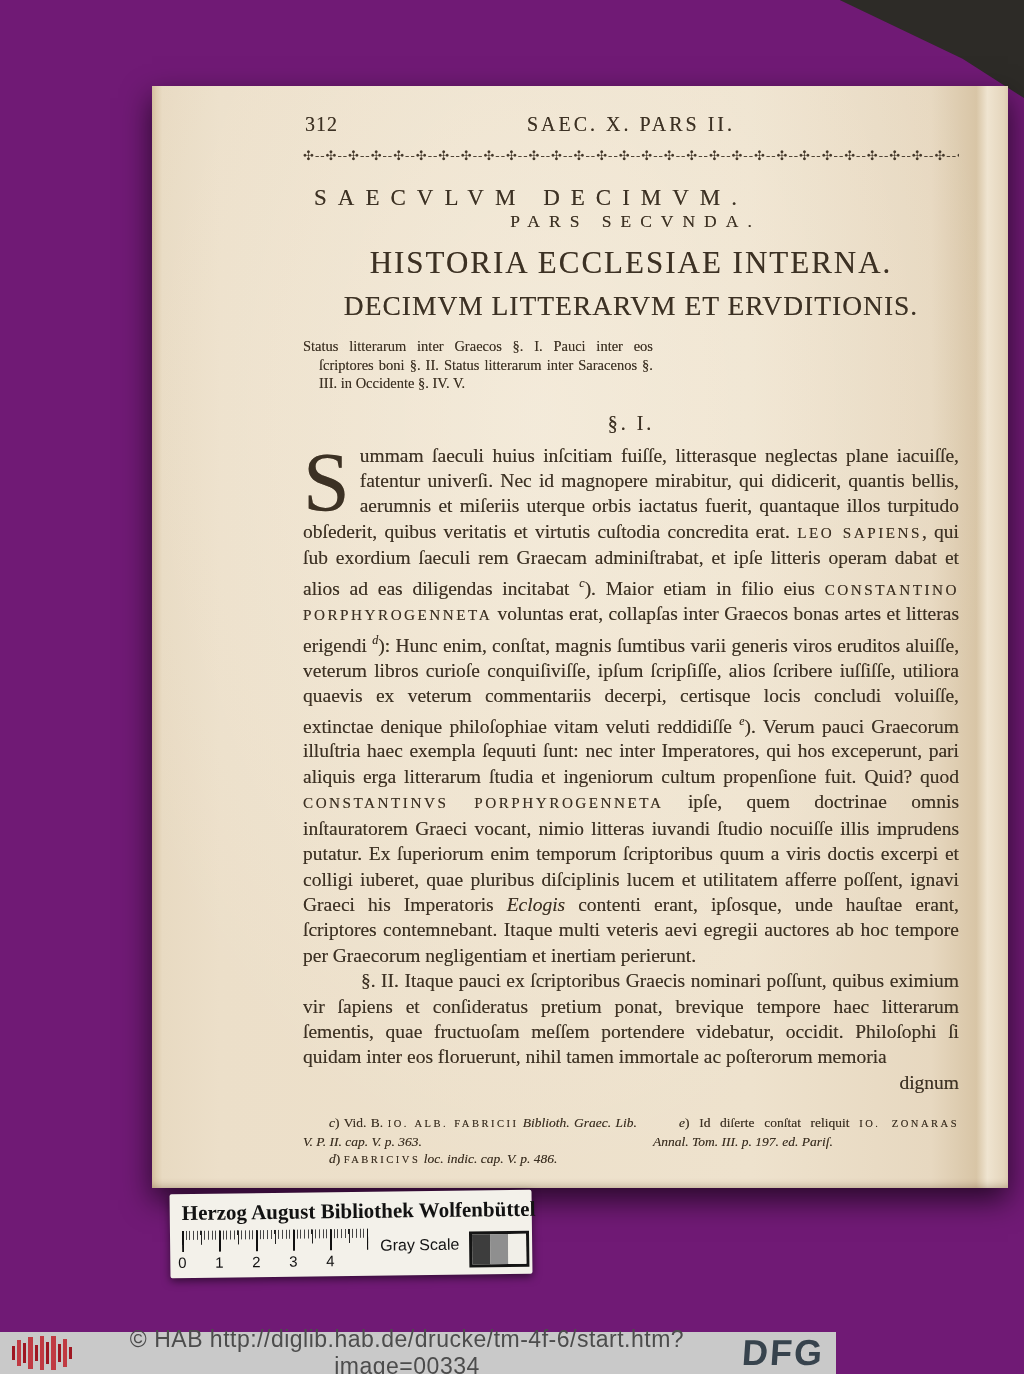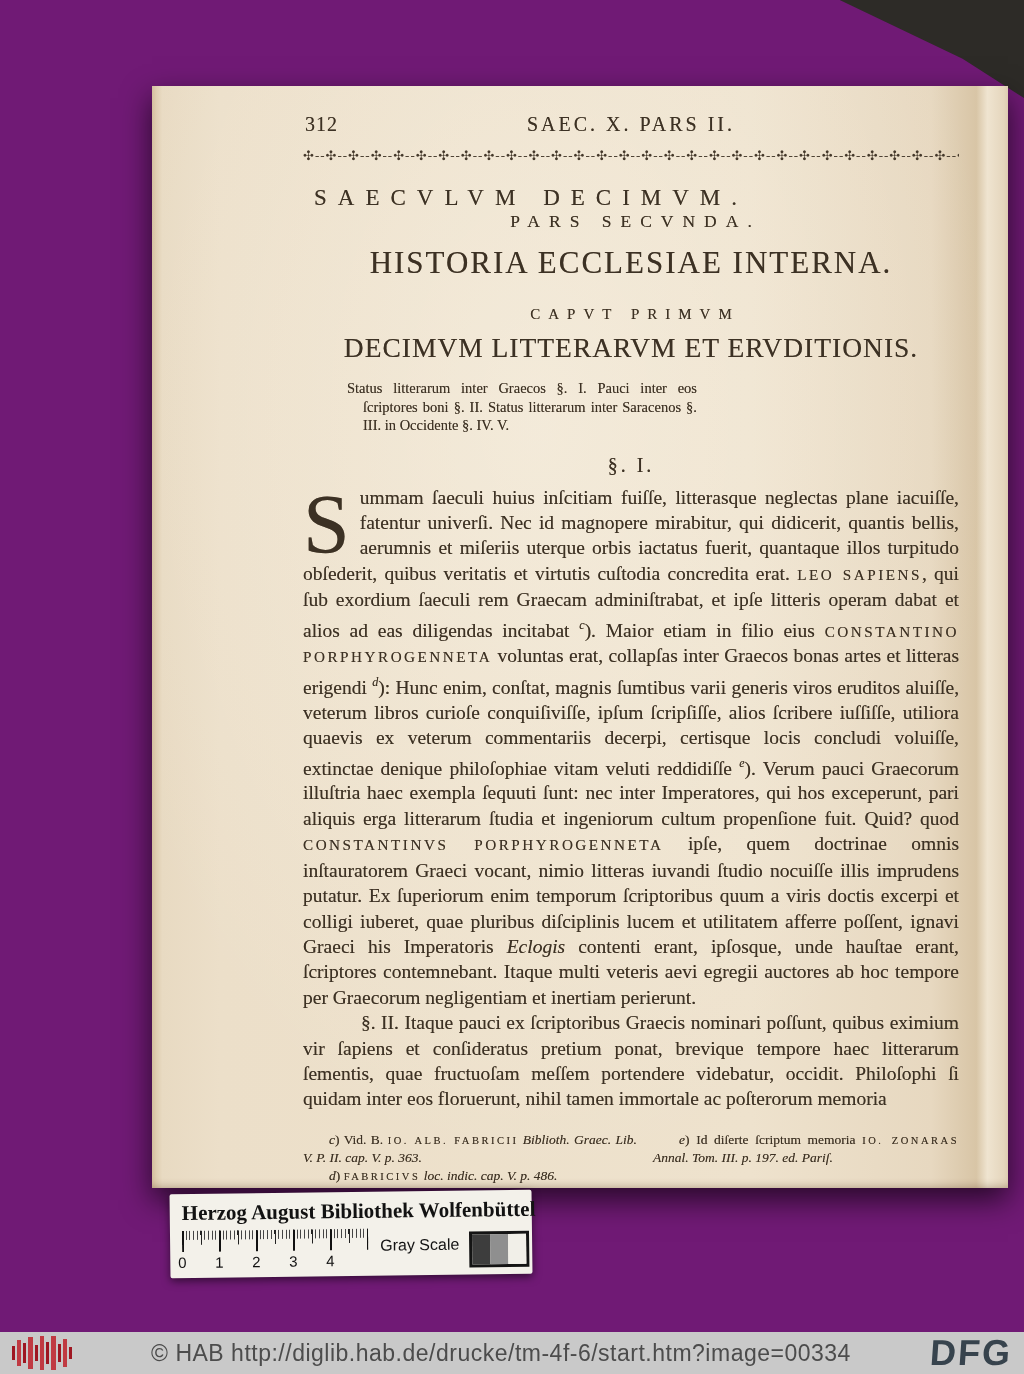--- a/index.html
+++ b/index.html
@@ -21,21 +21,21 @@
   .page-num{position:absolute;left:2px;top:0;font-size:20px;letter-spacing:1px;}
   .running{position:absolute;left:0;right:0;text-align:center;font-size:20px;letter-spacing:3px;}
   .ornament{margin-top:9px;white-space:nowrap;overflow:hidden;text-align:center;
             font-size:13px;letter-spacing:1px;color:#44382a;}
   .t-saec{margin-top:21px;font-size:23px;letter-spacing:11px;text-indent:11px;}
   .t-pars{text-align:center;font-size:17.5px;letter-spacing:9px;text-indent:9px;}
   .t-main{margin-top:13px;text-align:center;font-size:31px;letter-spacing:2px;white-space:nowrap;}
   .t-caput{margin-top:25px;text-align:center;font-size:15px;letter-spacing:8px;text-indent:8px;}
   .t-chap{margin-top:9px;text-align:center;font-size:27.5px;letter-spacing:1px;white-space:nowrap;}
   .summary{margin-top:15px;display:flex;gap:16px;font-size:14.5px;line-height:18.5px;}
-  .summary .col{text-align:justify;margin-left:44px;}
+  .summary .col{text-align:justify;}
   .summary .col.l{width:334px;padding-left:16px;text-indent:-16px;}
   .summary .col.r{flex:1;}
   .sect-head{margin-top:19px;text-align:center;font-size:20px;letter-spacing:3px;}
   .body{margin-top:8px;font-size:19.5px;line-height:25.4px;text-align:justify;}
   .body p{margin:0;}
   .body p.p2{text-indent:58px;}
   .catchword{text-align:right;font-size:19.5px;line-height:25.4px;}
   .footnotes{margin-top:19px;display:flex;gap:16px;font-size:13.5px;line-height:17.5px;}
   .footnotes .col.l{width:334px;}
   .footnotes .col.r{flex:1;}
@@ -60,21 +60,21 @@
   .nums{position:absolute;top:23px;left:0;font-family:"Liberation Sans",sans-serif;font-size:15px;}
   .nums span{position:absolute;width:14px;text-align:center;}
   .gs-label{margin-left:12px;margin-top:8px;font-family:"Liberation Sans",sans-serif;
             font-size:16px;white-space:nowrap;}
   .gs-box{margin-left:10px;margin-top:4px;display:flex;border:3px solid #141414;}
   .gs-box div{width:18px;height:30px;}
   .gs1{background:#3d3d3d;}
   .gs2{background:#8f8f8f;}
   .gs3{background:#f1efe8;}
   
-  .footer{position:absolute;left:0;bottom:0;width:1024px;height:42px;background:#c9c9c9;
+  .footer{position:absolute;left:0;bottom:0;width:836px;height:42px;background:#c9c9c9;
           display:flex;align-items:center;padding:0 10px;box-sizing:border-box;
           font-family:"Liberation Sans",sans-serif;}
   .hab-logo{display:flex;align-items:center;gap:2px;height:38px;margin-left:2px;}
   .hab-logo i{display:block;background:#9e1621;}
   .hab-logo i:nth-child(2n){background:#c03a42;}
   .footer-url{flex:1;text-align:center;font-size:23px;color:#4c4c4c;letter-spacing:.5px;}
   .dfg{font-weight:bold;font-size:36px;color:#37434d;letter-spacing:2px;
        transform:skewX(-4deg);margin-right:2px;}
 </style>
 </head>
@@ -86,41 +86,41 @@
   <div class="page">
     <div class="page-inner">
       <div class="hdr-row">
         <span class="page-num txt">312</span>
         <span class="running txt">SAEC. X.   PARS II.</span>
       </div>
       <div class="ornament">✣--✣--✣--✣--✣--✣--✣--✣--✣--✣--✣--✣--✣--✣--✣--✣--✣--✣--✣--✣--✣--✣--✣--✣--✣--✣--✣--✣--✣--✣--✣</div>
       <div class="t-saec txt">SAECVLVM DECIMVM.</div>
       <div class="t-pars txt">PARS SECVNDA.</div>
       <div class="t-main txt">HISTORIA  ECCLESIAE  INTERNA.</div>
-      <div class="t-caput txt">CAPVT PRIMVM</div>
       <div class="t-chap txt">DECIMVM LITTERARVM ET ERVDITIONIS.</div>
 
       <div class="summary">
         <div class="col l txt">Status litterarum inter Graecos §. I.   Pauci inter eos ſcriptores boni §. II.   Status litterarum inter Saracenos §. III.   in Occidente §. IV. V.</div>
       </div>
 
       <div class="sect-head txt">§.  I.</div>
 
       <div class="body txt">
         <p class="p1"><span class="seg-drop">S</span><span class="seg-n">ummam ſaeculi huius inſcitiam fuiſſe, litterasque neglectas plane iacuiſſe, fatentur univerſi.  Nec id magnopere mirabitur, qui didicerit, quantis bellis, aerumnis et miſeriis uterque orbis iactatus fuerit, quantaque illos turpitudo obſederit, quibus veritatis et virtutis cuſtodia concredita erat.  </span><span class="seg-sc">LEO SAPIENS</span><span class="seg-n">, qui ſub exordium ſaeculi rem Graecam adminiſtrabat, et ipſe litteris operam dabat et alios ad eas diligendas incitabat </span><span class="seg-sup">c</span><span class="seg-n">).  Maior etiam in filio eius </span><span class="seg-sc">CONSTANTINO PORPHYROGENNETA</span><span class="seg-n"> voluntas erat, collapſas inter Graecos bonas artes et litteras erigendi </span><span class="seg-sup">d</span><span class="seg-n">): Hunc enim, conſtat, magnis ſumtibus varii generis viros eruditos aluiſſe, veterum libros curioſe conquiſiviſſe, ipſum ſcripſiſſe, alios ſcribere iuſſiſſe, utiliora quaevis ex veterum commentariis decerpi, certisque locis concludi voluiſſe, extinctae denique philoſophiae vitam veluti reddidiſſe </span><span class="seg-sup">e</span><span class="seg-n">).  Verum pauci Graecorum illuſtria haec exempla ſequuti ſunt:  nec inter Imperatores, qui hos exceperunt, pari aliquis erga litterarum ſtudia et ingeniorum cultum propenſione fuit.  Quid? quod </span><span class="seg-sc">CONSTANTINVS PORPHYROGENNETA</span><span class="seg-n"> ipſe, quem doctrinae omnis inſtauratorem Graeci vocant, nimio litteras iuvandi ſtudio nocuiſſe illis imprudens putatur.  Ex ſuperiorum enim temporum ſcriptoribus quum a viris doctis excerpi et colligi iuberet, quae pluribus diſciplinis lucem et utilitatem afferre poſſent, ignavi Graeci his Imperatoris </span><span class="seg-i">Eclogis</span><span class="seg-n"> contenti erant, ipſosque, unde hauſtae erant, ſcriptores contemnebant.  Itaque multi veteris aevi egregii auctores ab hoc tempore per Graecorum negligentiam et inertiam perierunt.</span></p>
         <p class="p2"><span class="seg-n">§. II.  Itaque pauci ex ſcriptoribus Graecis nominari poſſunt, quibus eximium vir ſapiens et conſideratus pretium ponat, brevique tempore haec litterarum ſementis, quae fructuoſam meſſem portendere videbatur, occidit.  Philoſophi ſi quidam inter eos floruerunt, nihil tamen immortale ac poſterorum memoria</span></p>
+        <div class="catchword">dignum</div>
       </div>
 
       <div class="footnotes">
         <div class="col l txt">
           <p class="fnote"><span class="seg-i">c</span><span class="seg-n">) Vid. B. </span><span class="seg-sc">IO. ALB. FABRICII</span><span class="seg-n"> </span><span class="seg-i">Biblioth. Graec. Lib. V. P. II. cap. V. p. 363.</span></p>
           <p class="fnote"><span class="seg-i">d</span><span class="seg-n">) </span><span class="seg-sc">FABRICIVS</span><span class="seg-n"> </span><span class="seg-i">loc. indic. cap. V. p. 486.</span></p>
         </div>
         <div class="col r txt">
-          <p class="fnote"><span class="seg-i">e</span><span class="seg-n">) Id diſerte ſcriptum memoria </span><span class="seg-sc">IO. ZONARAS</span><span class="seg-n"> </span><span class="seg-i">Annal. Tom. III. p. 197. ed. Pariſ.</span></p>
+          <p class="fnote"><span class="seg-i">e</span><span class="seg-n">) Id diſerte conſtat reliquit </span><span class="seg-sc">IO. ZONARAS</span><span class="seg-n"> </span><span class="seg-i">Annal. Tom. III. p. 197. ed. Pariſ.</span></p>
         </div>
       </div>
     </div>
   </div>
 
   <div class="label">
     <div class="lbl-title">Herzog August Bibliothek Wolfenbüttel</div>
     <div class="lbl-row">
       <div class="ruler">
         <div class="ticks"></div>

